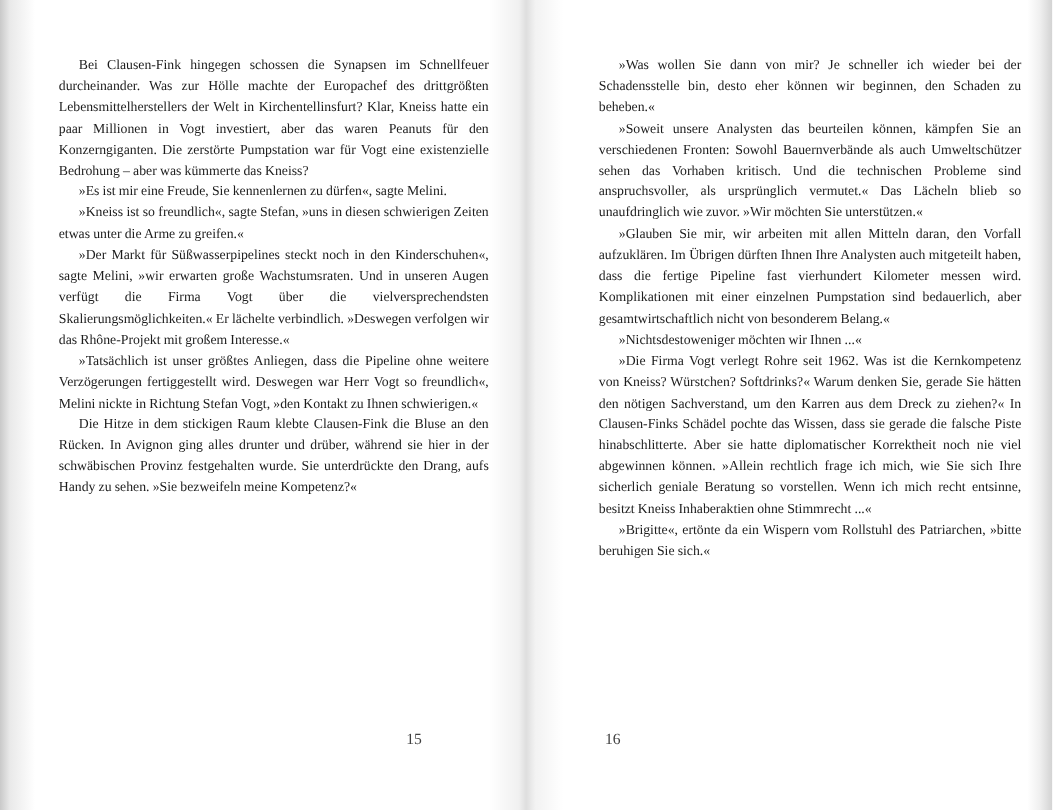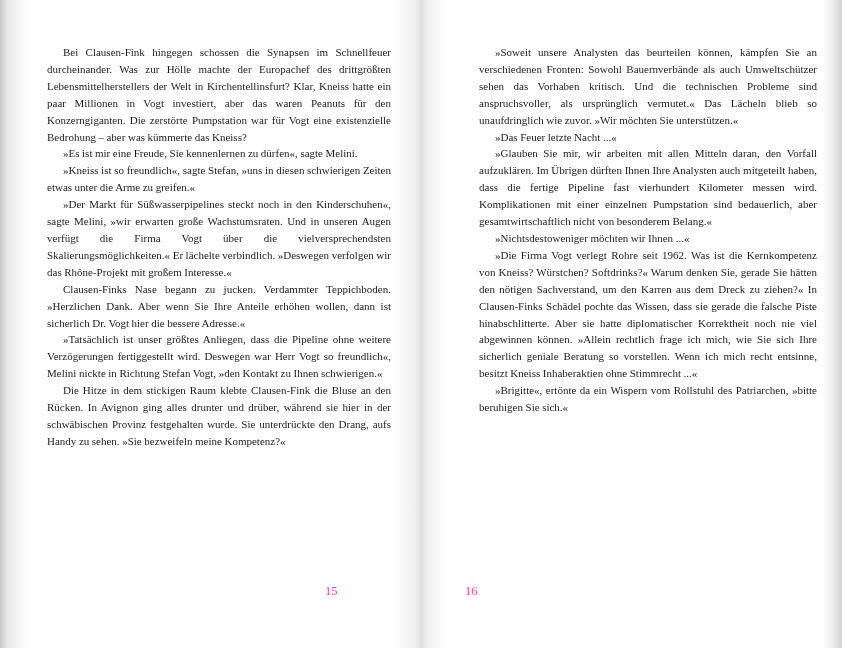--- a/index.html
+++ b/index.html
@@ -47,48 +47,47 @@
     text-align: justify;
     text-indent: 16px;
     -webkit-hyphens: auto;
     hyphens: auto;
     word-spacing: -0.2px;
   }
   .pagenum {
     position: absolute;
     top: 584px;
     font-size: 12.5px;
-    color: #ec4899;
+    color: #404040;
   }
   .num-left  { left: 325px; }
-  .num-right { left: 465px; }
+  .num-right { left: 484px; }
 </style>
 </head>
 <body>
 
 <div class="spread">
 
   <div class="edge-left"></div>
   <div class="edge-right"></div>
   <div class="spine"></div>
 
   <div class="page-text text-left">
     <p>Bei Clausen-Fink hingegen schossen die Synapsen im Schnellfeuer durcheinander. Was zur Hölle machte der Europachef des drittgrößten Lebensmittelherstellers der Welt in Kirchentellinsfurt? Klar, Kneiss hatte ein paar Millionen in Vogt investiert, aber das waren Peanuts für den Konzerngiganten. Die zerstörte Pumpstation war für Vogt eine existenzielle Bedrohung – aber was kümmerte das Kneiss?</p>
     <p>»Es ist mir eine Freude, Sie kennenlernen zu dürfen«, sagte Melini.</p>
     <p>»Kneiss ist so freundlich«, sagte Stefan, »uns in diesen schwierigen Zeiten etwas unter die Arme zu greifen.«</p>
     <p>»Der Markt für Süßwasserpipelines steckt noch in den Kinderschuhen«, sagte Melini, »wir erwarten große Wachstumsraten. Und in unseren Augen verfügt die Firma Vogt über die vielversprechendsten Skalierungsmöglichkeiten.« Er lächelte verbindlich. »Deswegen verfolgen wir das Rhône-Projekt mit großem Interesse.«</p>
-    <p>Clausen-Finks Nase begann zu jucken. Verdammter Teppichboden. »Herzlichen Dank. Aber wenn Sie Ihre Anteile erhöhen wollen, dann ist sicherlich Dr. Vogt hier die bessere Adresse.«</p>
     <p>»Tatsächlich ist unser größtes Anliegen, dass die Pipeline ohne weitere Verzögerungen fertiggestellt wird. Deswegen war Herr Vogt so freundlich«, Melini nickte in Richtung Stefan Vogt, »den Kontakt zu Ihnen schwierigen.«</p>
     <p>Die Hitze in dem stickigen Raum klebte Clausen-Fink die Bluse an den Rücken. In Avignon ging alles drunter und drüber, während sie hier in der schwäbischen Provinz festgehalten wurde. Sie unterdrückte den Drang, aufs Handy zu sehen. »Sie bezweifeln meine Kompetenz?«</p>
   </div>
   <div class="pagenum num-left">15</div>
 
   <div class="page-text text-right">
+    <p>»Was wollen Sie dann von mir? Je schneller ich wieder bei der Schadensstelle bin, desto eher können wir beginnen, den Schaden zu beheben.«</p>
     <p>»Soweit unsere Analysten das beurteilen können, kämpfen Sie an verschiedenen Fronten: Sowohl Bauernverbände als auch Umweltschützer sehen das Vorhaben kritisch. Und die technischen Probleme sind anspruchsvoller, als ursprünglich vermutet.« Das Lächeln blieb so unaufdringlich wie zuvor. »Wir möchten Sie unterstützen.«</p>
-    <p>»Das Feuer letzte Nacht ...«</p>
     <p>»Glauben Sie mir, wir arbeiten mit allen Mitteln daran, den Vorfall aufzuklären. Im Übrigen dürften Ihnen Ihre Analysten auch mitgeteilt haben, dass die fertige Pipeline fast vierhundert Kilometer messen wird. Komplikationen mit einer einzelnen Pumpstation sind bedauerlich, aber gesamtwirtschaftlich nicht von besonderem Belang.«</p>
     <p>»Nichtsdestoweniger möchten wir Ihnen ...«</p>
     <p>»Die Firma Vogt verlegt Rohre seit 1962. Was ist die Kernkompetenz von Kneiss? Würstchen? Softdrinks?« Warum denken Sie, gerade Sie hätten den nötigen Sachverstand, um den Karren aus dem Dreck zu ziehen?« In Clausen-Finks Schädel pochte das Wissen, dass sie gerade die falsche Piste hinabschlitterte. Aber sie hatte diplomatischer Korrektheit noch nie viel abgewinnen können. »Allein rechtlich frage ich mich, wie Sie sich Ihre sicherlich geniale Beratung so vorstellen. Wenn ich mich recht entsinne, besitzt Kneiss Inhaberaktien ohne Stimmrecht ...«</p>
     <p>»Brigitte«, ertönte da ein Wispern vom Rollstuhl des Patriarchen, »bitte beruhigen Sie sich.«</p>
   </div>
   <div class="pagenum num-right">16</div>
 
 </div>
 
 </body></html>

